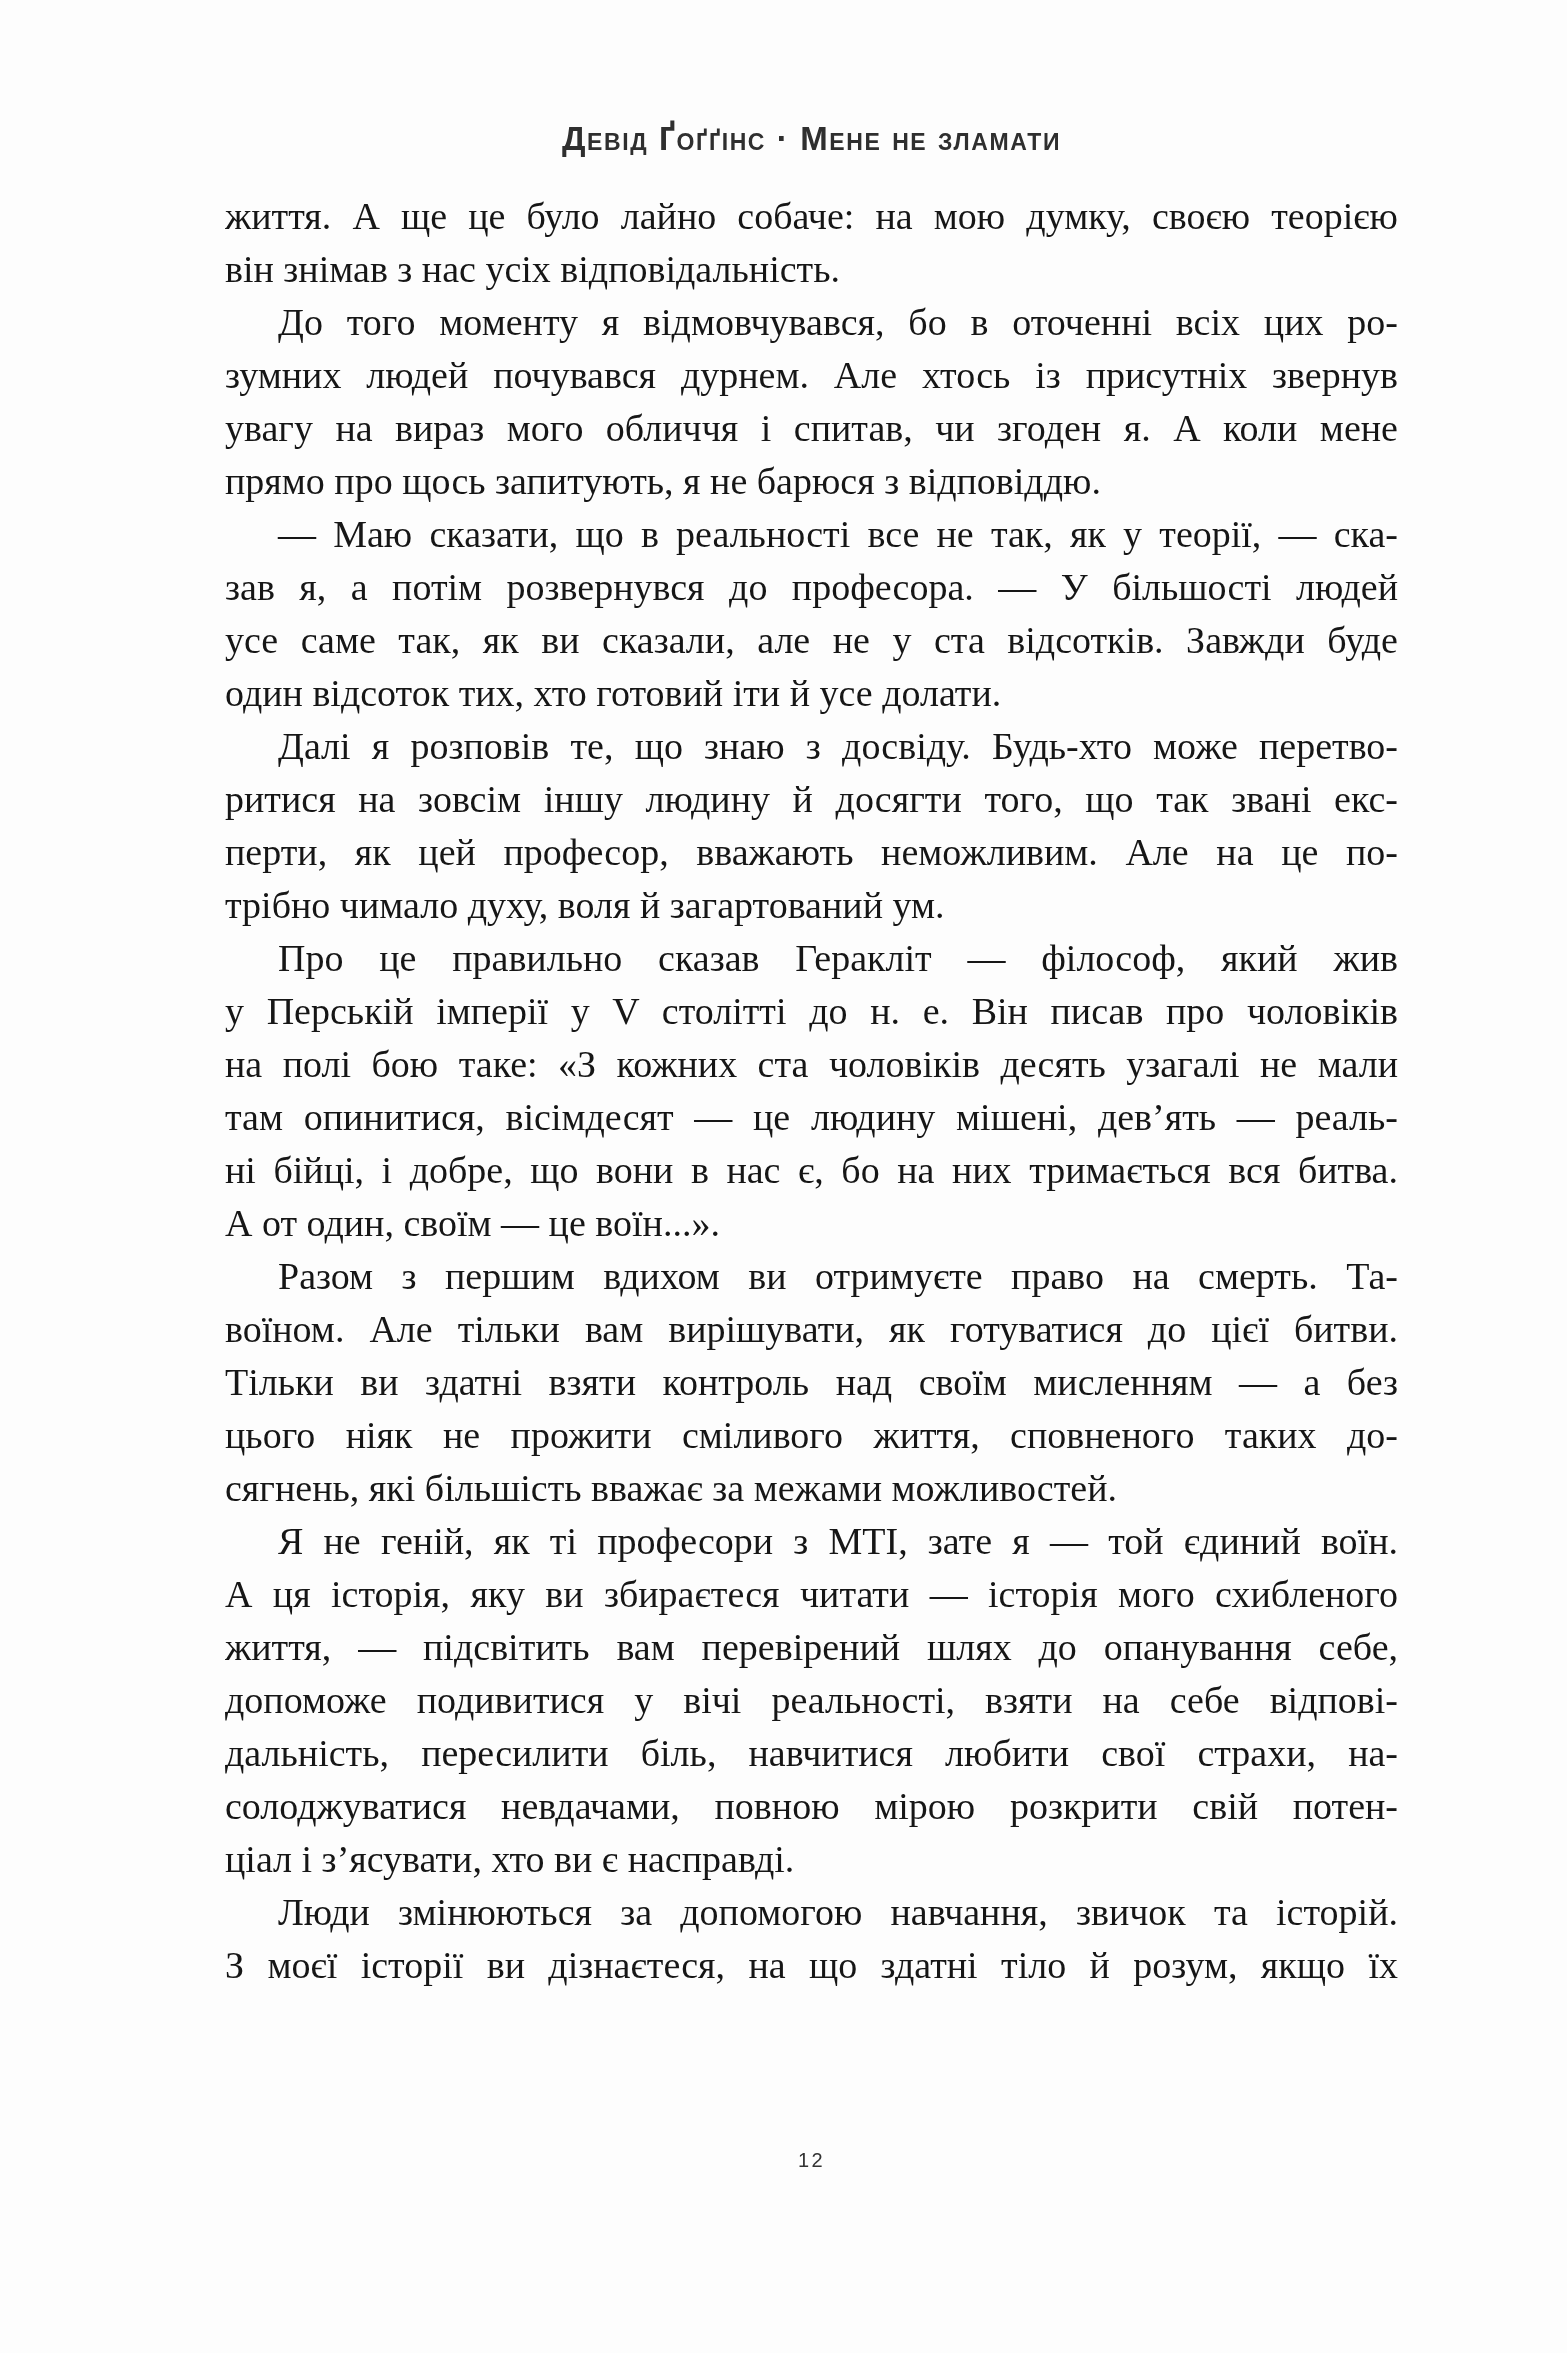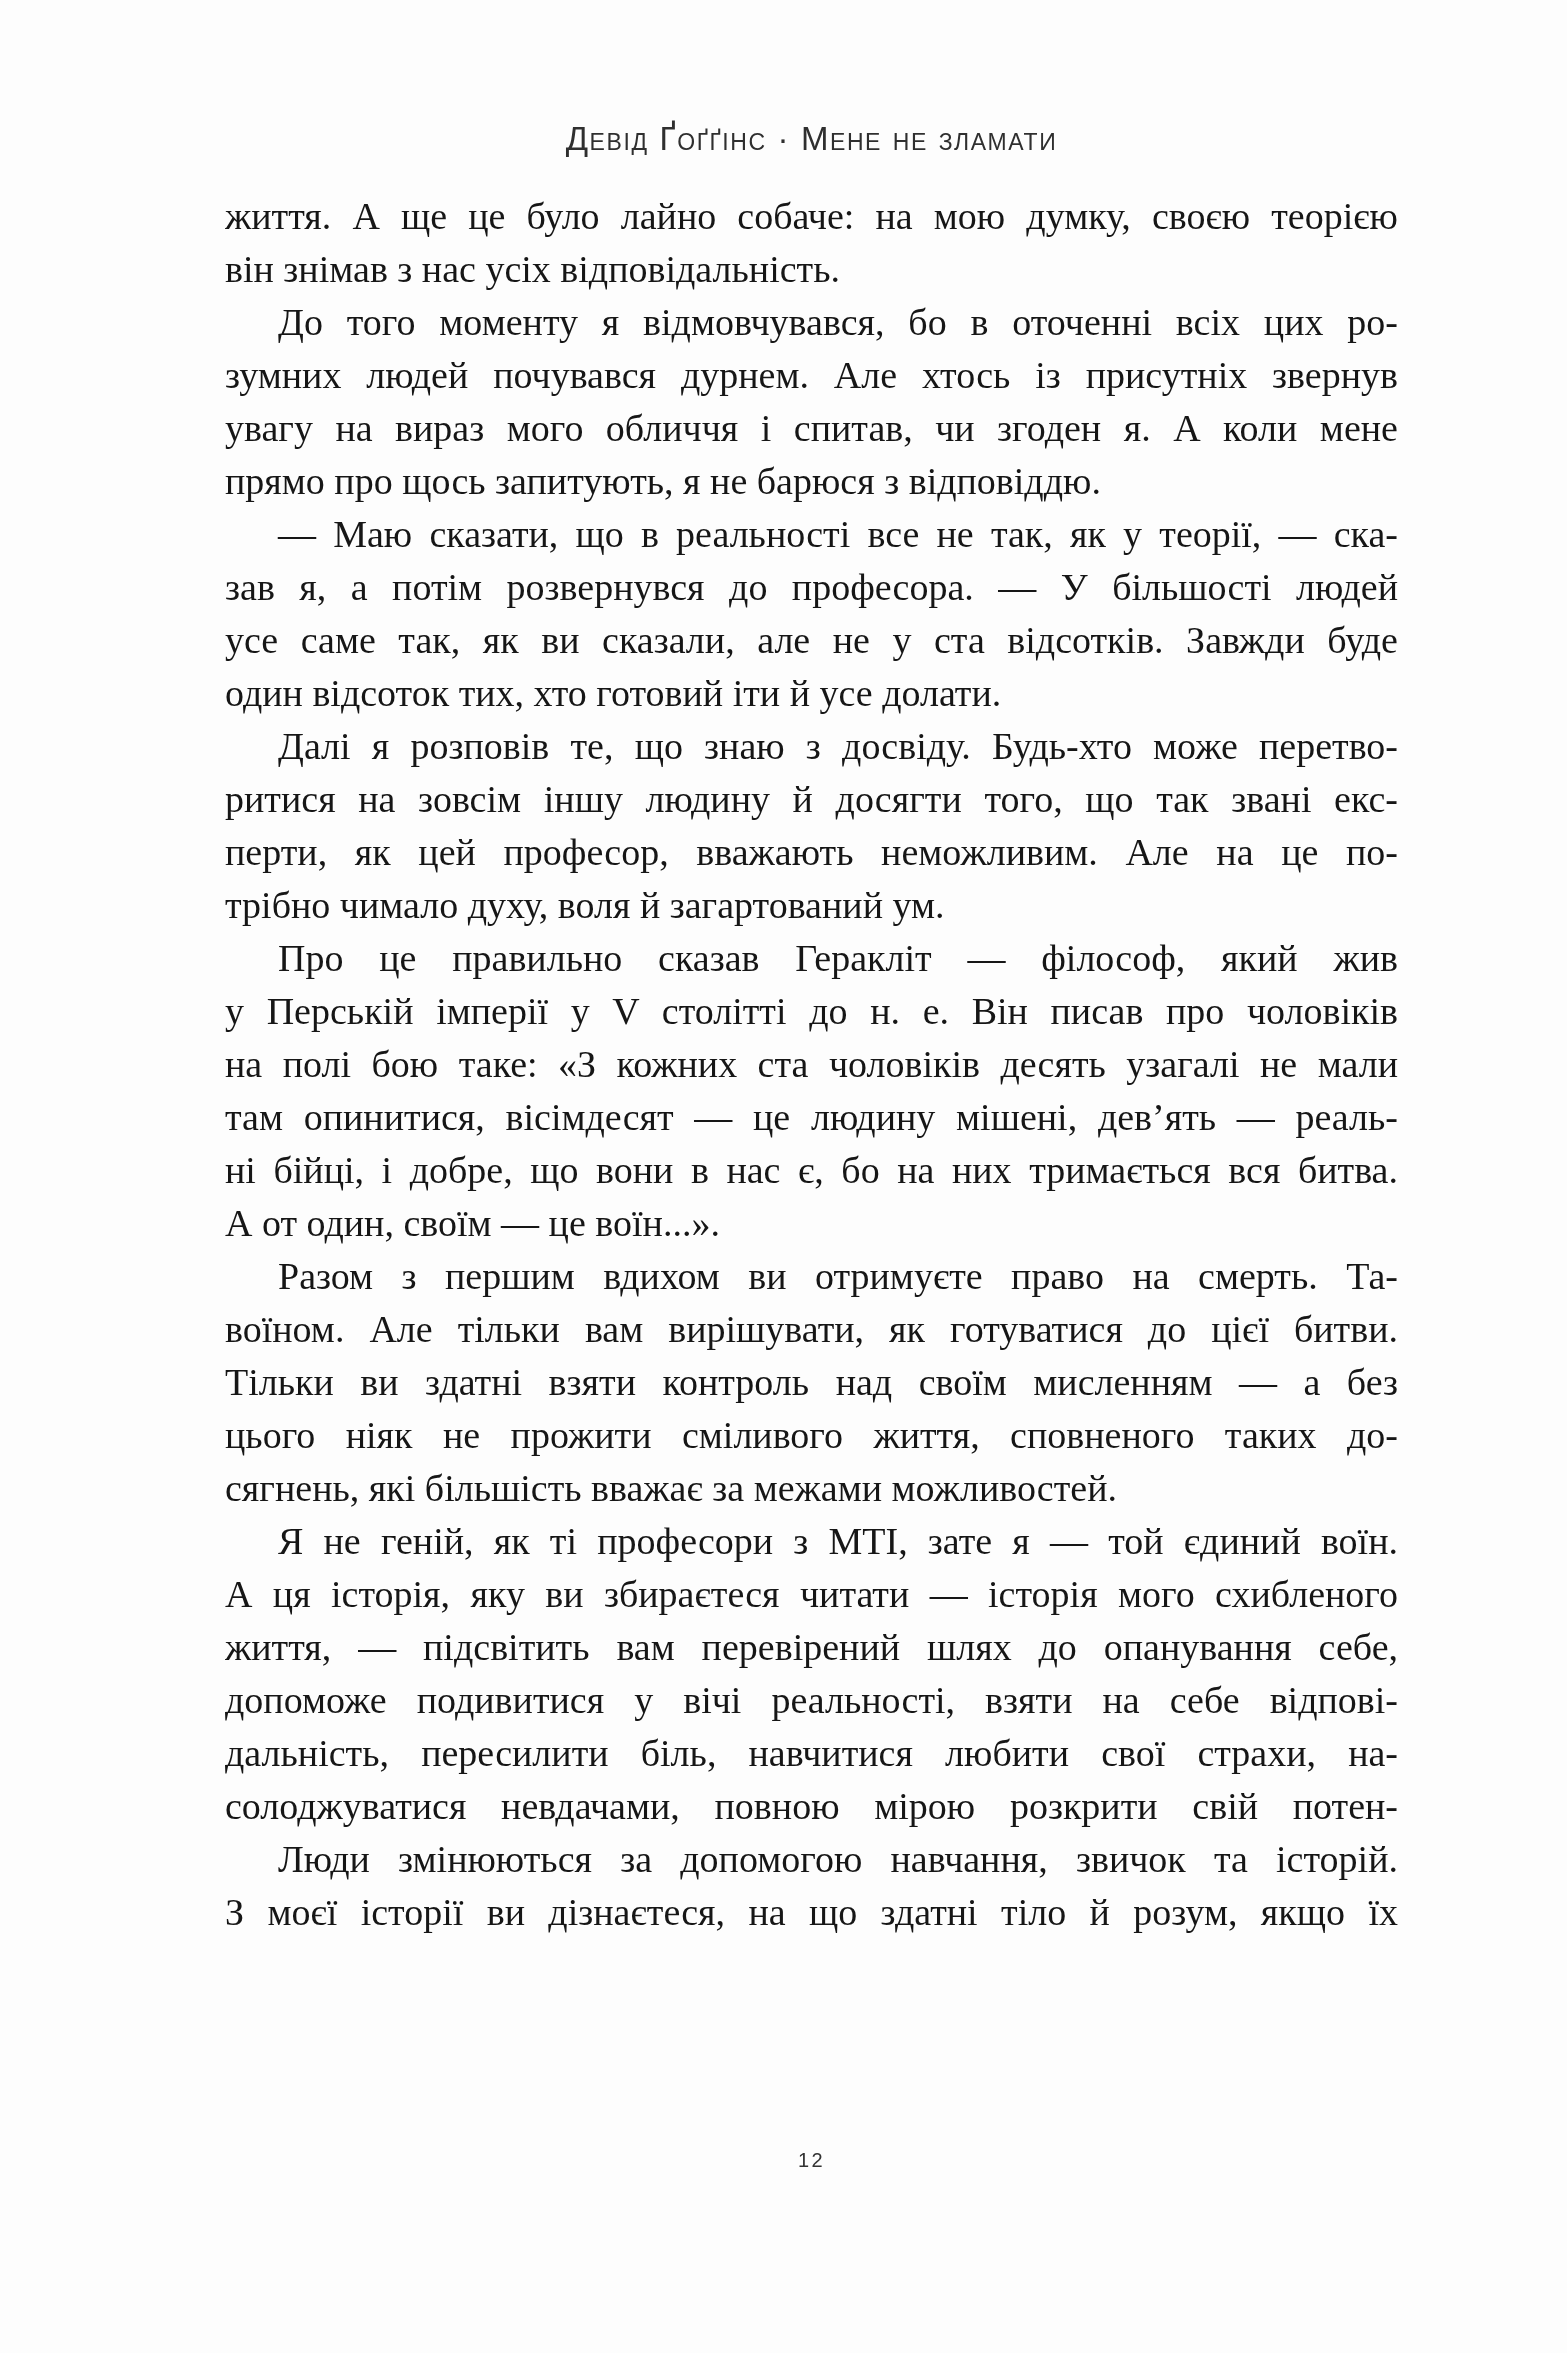--- a/index.html
+++ b/index.html
@@ -21,21 +21,21 @@
     top: 119px;
     left: 225px;
     width: 1173px;
     text-align: center;
     font-family: "Liberation Sans", "DejaVu Sans", sans-serif;
     font-variant: small-caps;
     font-size: 33px;
     line-height: 39px;
     letter-spacing: 1.6px;
     color: #2f2f2f;
-    font-weight: 400;
+    font-weight: 700;
   }
   .text-block {
     position: absolute;
     left: 225px;
     top: 190px;
     width: 1173px;
   }
   .paragraph {
     margin: 0;
     padding: 0;
@@ -111,20 +111,21 @@
         <div class="line">цього ніяк не прожити сміливого життя, сповненого таких до-</div>
         <div class="line no-stretch">сягнень, які більшість вважає за межами можливостей.</div>
       </div>
       <div class="paragraph">
         <div class="line indent">Я не геній, як ті професори з МТІ, зате я — той єдиний воїн.</div>
         <div class="line">А ця історія, яку ви збираєтеся читати — історія мого схибленого</div>
         <div class="line">життя, — підсвітить вам перевірений шлях до опанування себе,</div>
         <div class="line">допоможе подивитися у вічі реальності, взяти на себе відпові-</div>
         <div class="line">дальність, пересилити біль, навчитися любити свої страхи, на-</div>
         <div class="line">солоджуватися невдачами, повною мірою розкрити свій потен-</div>
+        <div class="line no-stretch">ціал і з’ясувати, хто ви є насправді.</div>
       </div>
       <div class="paragraph">
         <div class="line indent">Люди змінюються за допомогою навчання, звичок та історій.</div>
         <div class="line">З моєї історії ви дізнаєтеся, на що здатні тіло й розум, якщо їх</div>
       </div>
     </div>
 
   <div class="page-number">12</div>
 </div>
 

